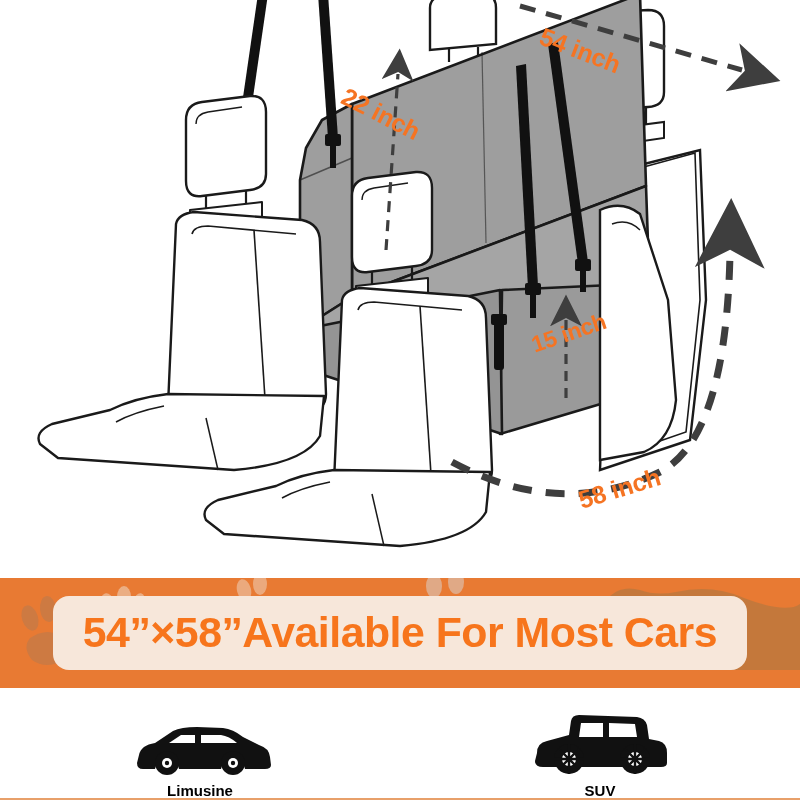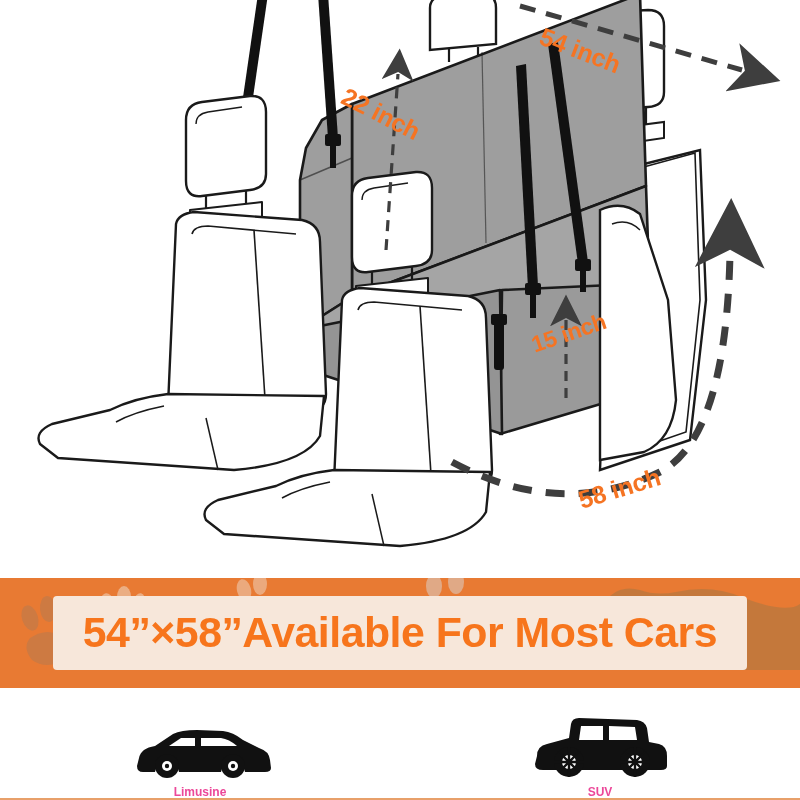--- a/index.html
+++ b/index.html
@@ -46,21 +46,21 @@
     width: 800px; height: 110px;
     background: #E87A33;
     overflow: hidden;
   }
   #banner-deco { position: absolute; inset: 0; }
   #banner-pill {
     position: absolute;
     left: 53px; top: 18px;
     width: 694px; height: 74px;
     background: #F7E7DA;
-    border-radius: 4px;
+    border-radius: 16px;
     display: flex;
     align-items: center;
     justify-content: center;
   }
   #banner-text {
     color: #F7751C;
     font-size: 42px;
     font-weight: bold;
     font-family: "Liberation Sans", sans-serif;
     letter-spacing: -0.5px;
@@ -85,23 +85,23 @@
     justify-content: flex-end;
     padding-bottom: 2px;
   }
   .vehicle-icon {
     height: 72px;
     display: flex;
     align-items: flex-end;
     justify-content: center;
   }
   .vehicle-label {
-    font-size: 12px;
+    font-size: 15px;
     font-weight: bold;
-    color: #ec4899;
+    color: #000000;
     font-family: "Liberation Sans", sans-serif;
     line-height: 1;
     margin-top: 2px;
     white-space: nowrap;
   }
   #bottom-rule {
     position: absolute;
     left: 0; bottom: 0;
     width: 800px; height: 2px;
     background: #E8A06A;

